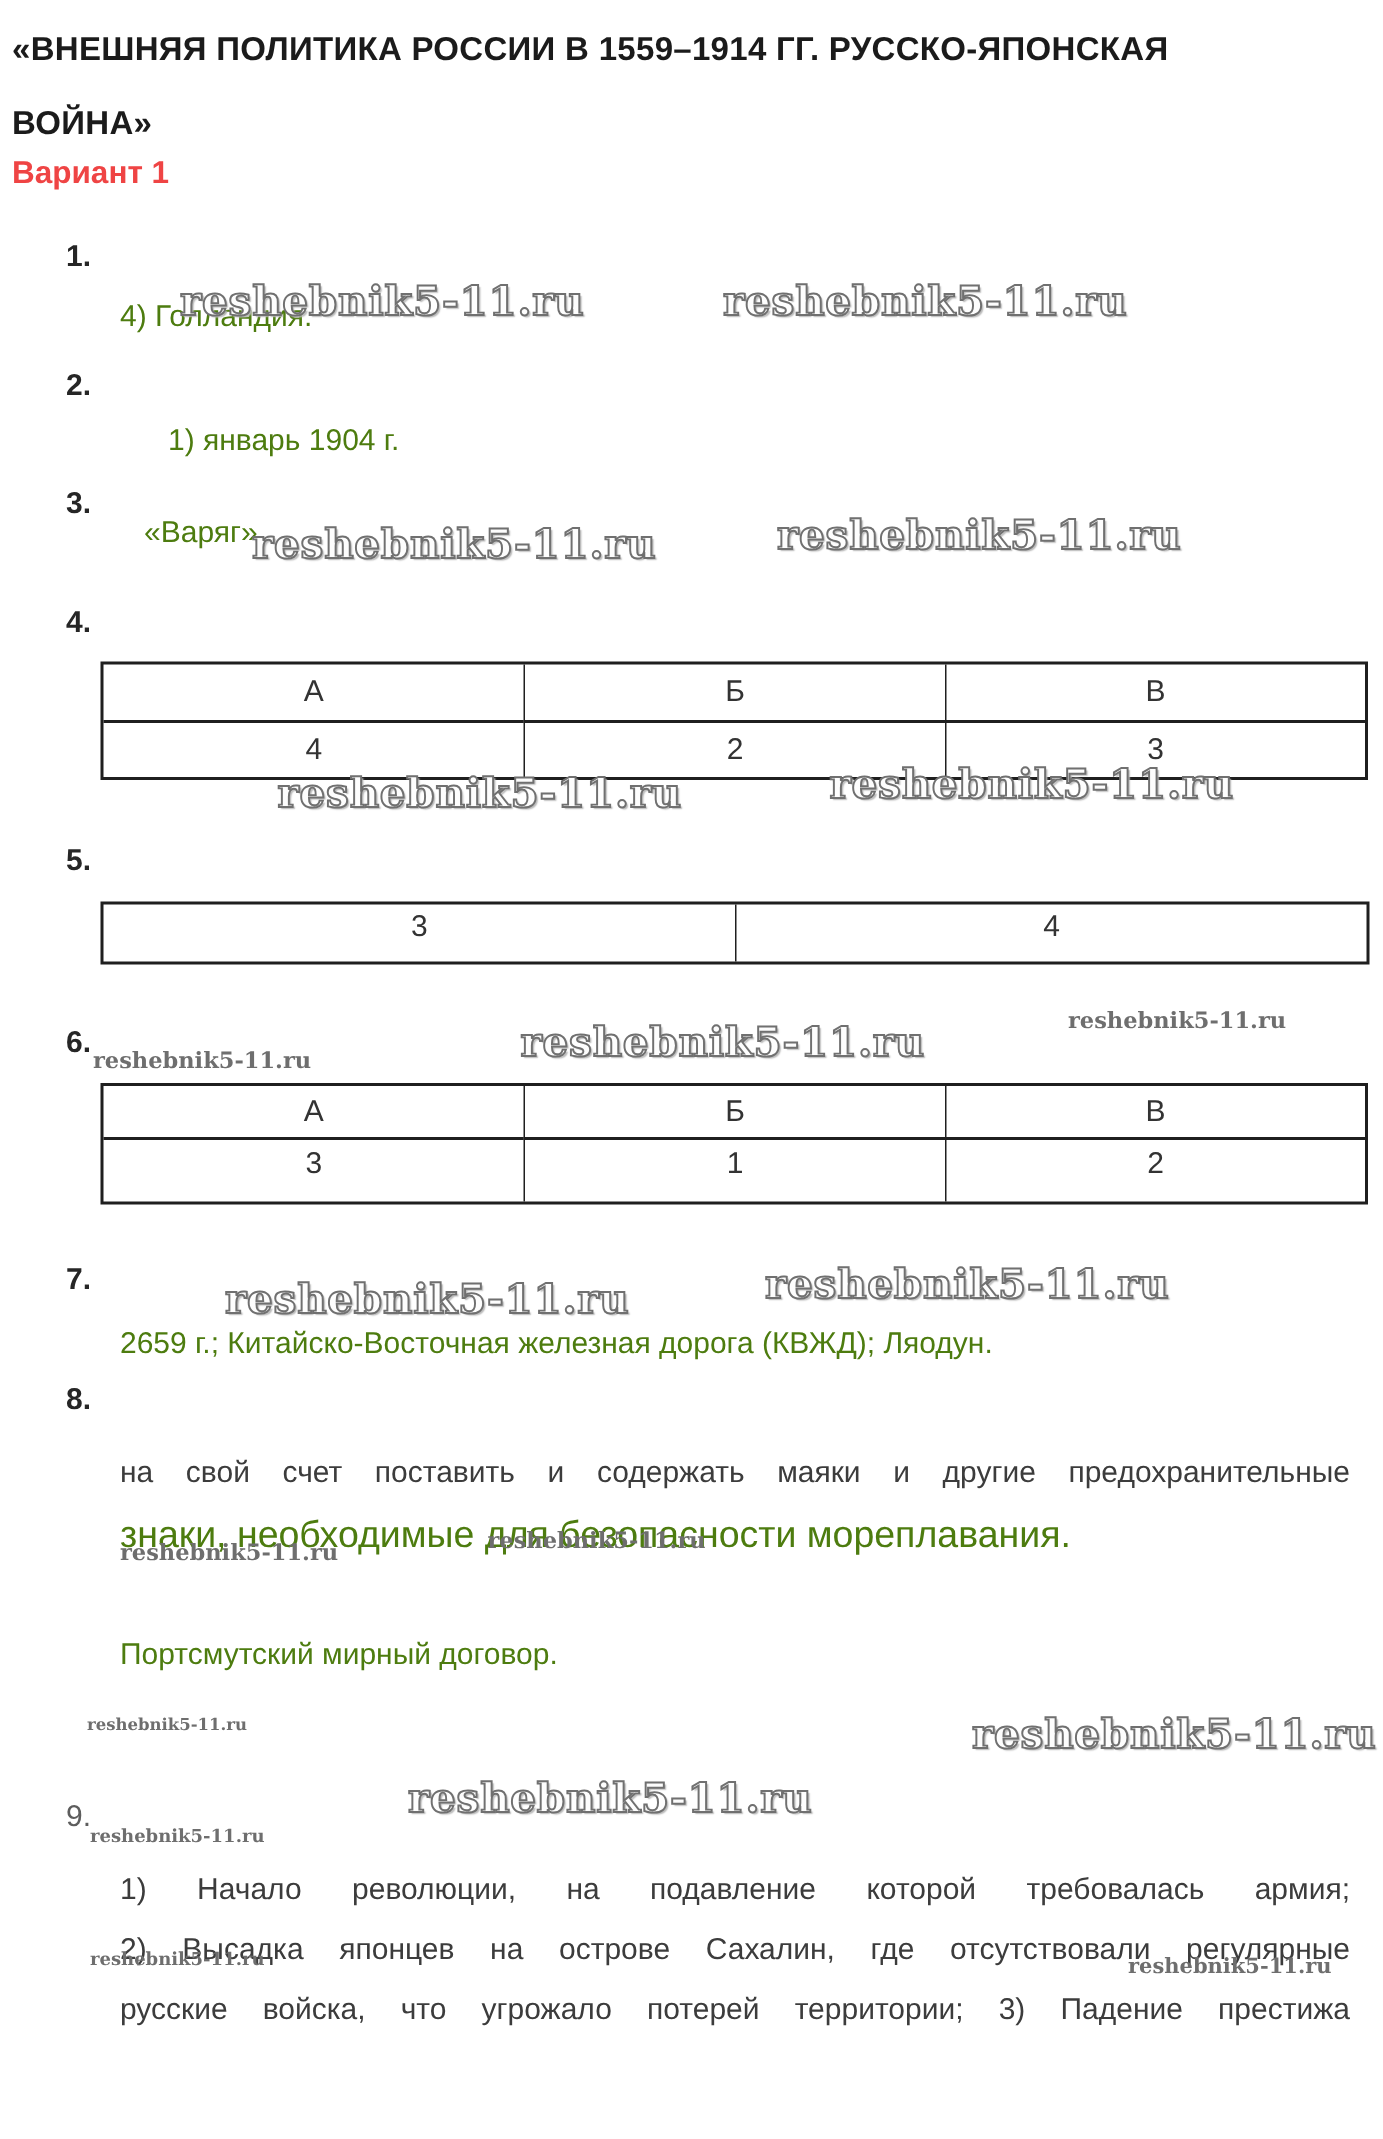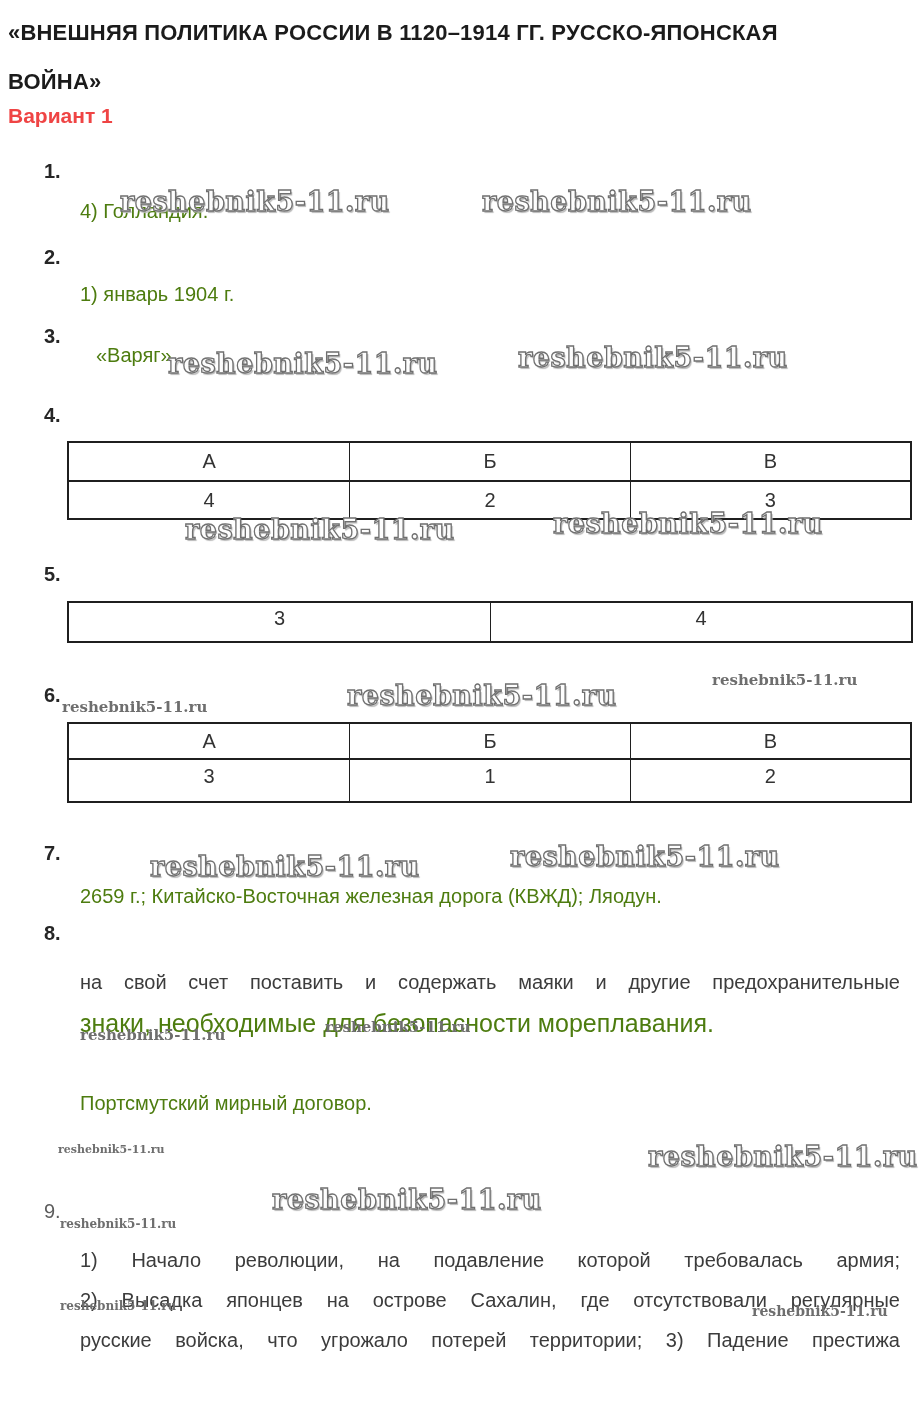--- a/index.html
+++ b/index.html
@@ -65,31 +65,31 @@
   }
   .wmM { font-size:15px; color:#6e6e6e; }
   .wmS { font-size:11px; color:#6e6e6e; }
 </style>
 </head>
 <body>
 
 <div class="page">
 
   <div class="abs doc-title">
-    <div>«ВНЕШНЯЯ ПОЛИТИКА РОССИИ В 1120–1914 ГГ. РУССКО-ЯПОНСКАЯ</div>
+    <div>«ВНЕШНЯЯ ПОЛИТИКА РОССИИ В 1559–1914 ГГ. РУССКО-ЯПОНСКАЯ</div>
     <div>ВОЙНА»</div>
   </div>
 
   <div class="abs variant">Вариант 1</div>
 
   <div class="abs num" style="top:160px;">1.</div>
   <div class="abs answer" style="top:200px;">4) Голландия.</div>
 
   <div class="abs num" style="top:246px;">2.</div>
-  <div class="abs answer" style="top:283px;">1) январь 1904 г.</div>
+  <div class="abs answer" style="top:283px;margin-left:32px;">1) январь 1904 г.</div>
 
   <div class="abs num" style="top:325px;">3.</div>
   <div class="abs answer" style="top:344px;margin-left:16px;">«Варяг».</div>
 
   <div class="abs num" style="top:404px;">4.</div>
   <div class="abs tbl" style="left:67px; top:441px; width:845px; grid-template-columns:1fr 1fr 1fr; grid-template-rows:39px 36px;">
     <div class="cell head first">А</div>
     <div class="cell head">Б</div>
     <div class="cell head">В</div>
     <div class="cell first">4</div>

